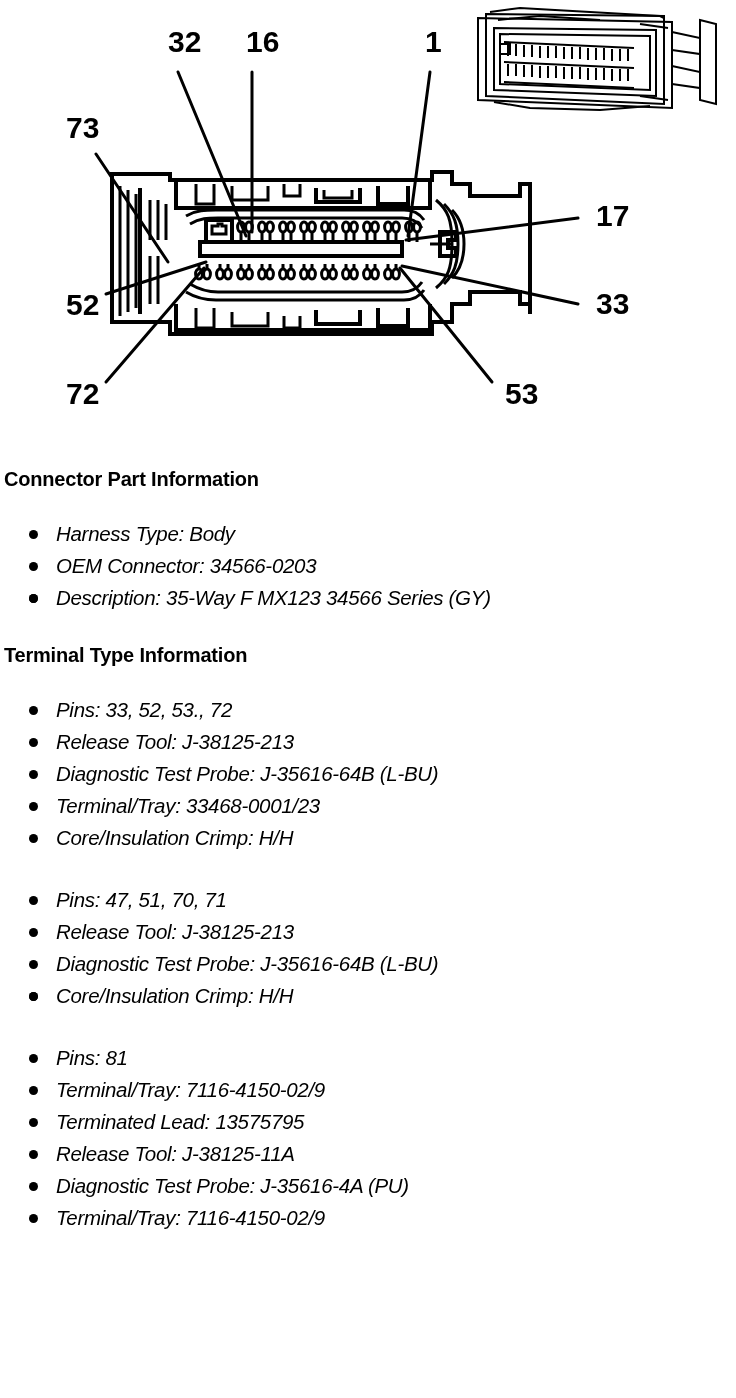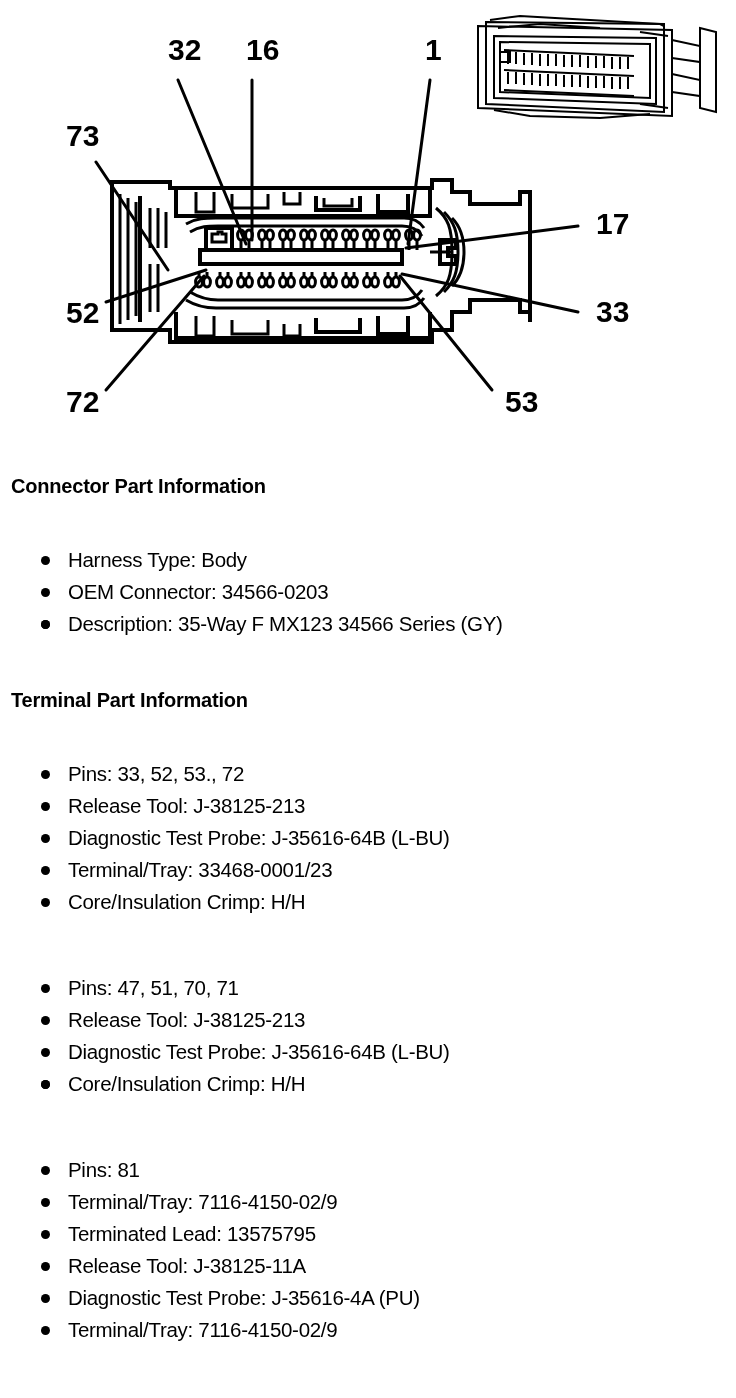--- a/index.html
+++ b/index.html
@@ -1,30 +1,30 @@
 <!DOCTYPE html>
 <html><head>
 <meta charset="utf-8">
 <style>
   html,body{margin:0;padding:0;background:#ffffff;}
   body{
     width:736px;height:1398px;position:relative;overflow:hidden;
     font-family:"Liberation Sans",sans-serif;color:#000000;
     -webkit-font-smoothing:none;
   }
-  .diagram{position:absolute;left:0;top:12px;width:664px;height:440px;}
+  .diagram{position:absolute;left:0;top:4px;width:664px;height:440px;}
   .diagram svg{display:block;}
 
   .doc{position:absolute;left:0;top:466px;width:736px;}
   h2.section{
-    font-size:20px;font-weight:bold;margin:7px;padding:0 0 0 4px;
+    font-size:20px;font-weight:bold;margin:0;padding:0 0 0 4px;
     letter-spacing:-0.2px;line-height:26px;
   }
   .gap-after-head{height:22px;}
-  ul.bullets{list-style:none;margin:16px;padding:0;}
+  ul.bullets{list-style:none;margin:4px;padding:0;font-style:italic;}
   ul.bullets li{
     position:relative;font-size:20.5px;line-height:32px;
     padding-left:52px;letter-spacing:-0.3px;white-space:nowrap;
   }
   ul.bullets li .dot{
     position:absolute;left:25px;top:12px;width:9px;height:9px;
     background:#000;border-radius:50%;
   }
   .group-gap{height:22px;}
   .block-gap{height:24px;}
@@ -253,21 +253,21 @@
   <div class="gap-after-head"></div>
   <ul class="bullets">
     <li><span class="dot"></span><span>Harness Type: Body</span></li>
     <li><span class="dot"></span><span>OEM Connector: 34566-0203</span></li>
     <li><span class="dot"></span></li>
     <li><span class="dot"></span><span>Description: 35-Way F MX123 34566 Series (GY)</span></li>
   </ul>
 
   <div class="block-gap"></div>
 
-  <h2 class="section">Terminal Part Information</h2>
+  <h2 class="section">Terminal Type Information</h2>
   <div class="gap-after-head"></div>
 
   <ul class="bullets">
     <li><span class="dot"></span><span>Pins: 33, 52, 53., 72</span></li>
     <li><span class="dot"></span><span>Release Tool: J-38125-213</span></li>
     <li><span class="dot"></span><span>Diagnostic Test Probe: J-35616-64B (L-BU)</span></li>
     <li><span class="dot"></span><span>Terminal/Tray: 33468-0001/23</span></li>
     <li><span class="dot"></span><span>Core/Insulation Crimp: H/H</span></li>
   </ul>
 

